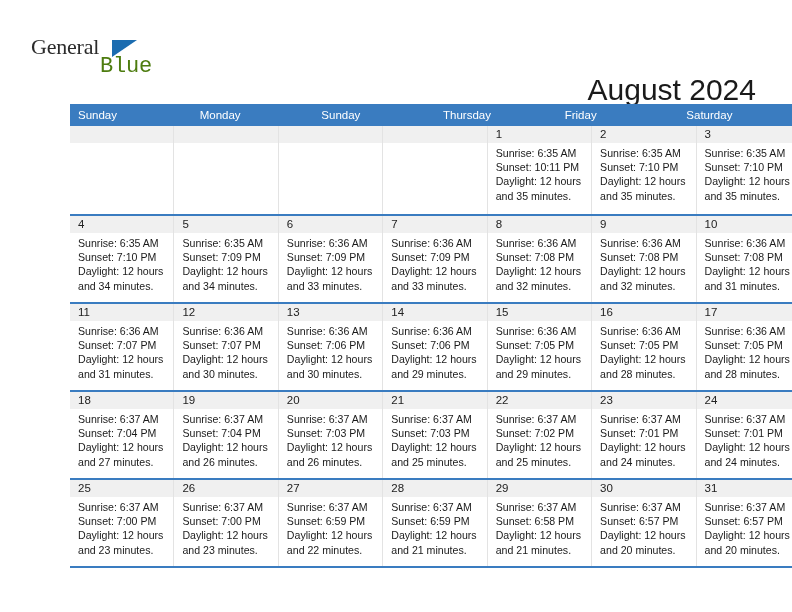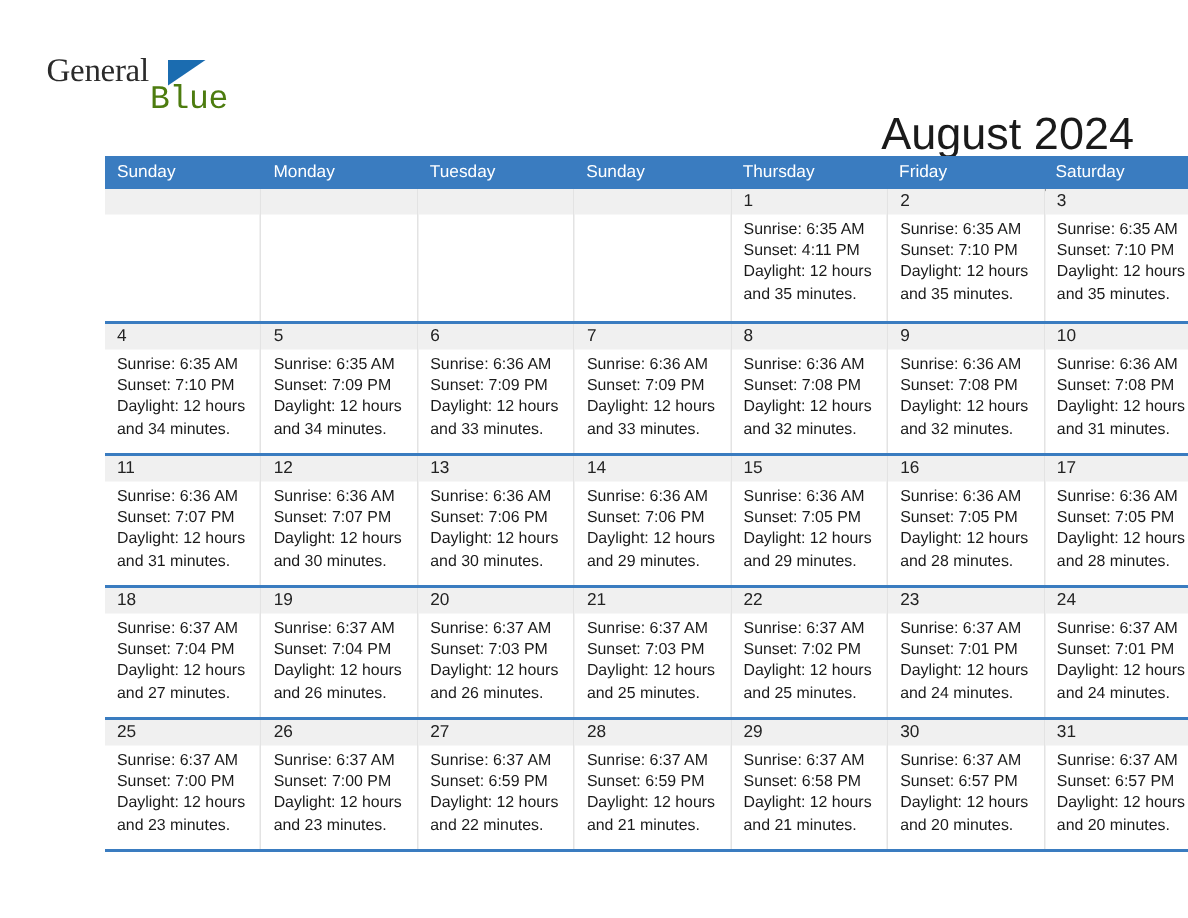--- a/index.html
+++ b/index.html
@@ -178,21 +178,20 @@
       <div class="cal-subtitle">San Rafael, Zulia, Venezuela</div>
     </div>
 
   </div>
 
   <div class="calendar">
 
     <div class="weekdays">
       <div class="weekday">Sunday</div>
       <div class="weekday">Monday</div>
-      <div class="weekday">Tuesday</div>
       <div class="weekday">Sunday</div>
       <div class="weekday">Thursday</div>
       <div class="weekday">Friday</div>
       <div class="weekday">Saturday</div>
     </div>
 
     <div id="weeks-container">
         <div class="week">
           <div class="day empty">
             <span class="day-num"></span>
@@ -203,21 +202,21 @@
           <div class="day empty">
             <span class="day-num"></span>
           </div>
           <div class="day empty">
             <span class="day-num"></span>
           </div>
           <div class="day">
             <span class="day-num">1</span>
             <div class="day-info">
               <div>Sunrise: 6:35 AM</div>
-              <div>Sunset: 4:11 PM</div>
+              <div>Sunset: 10:11 PM</div>
               <div>Daylight: 12 hours</div>
               <div>and 35 minutes.</div>
             </div>
           </div>
           <div class="day">
             <span class="day-num">2</span>
             <div class="day-info">
               <div>Sunrise: 6:35 AM</div>
               <div>Sunset: 7:10 PM</div>
               <div>Daylight: 12 hours</div>

